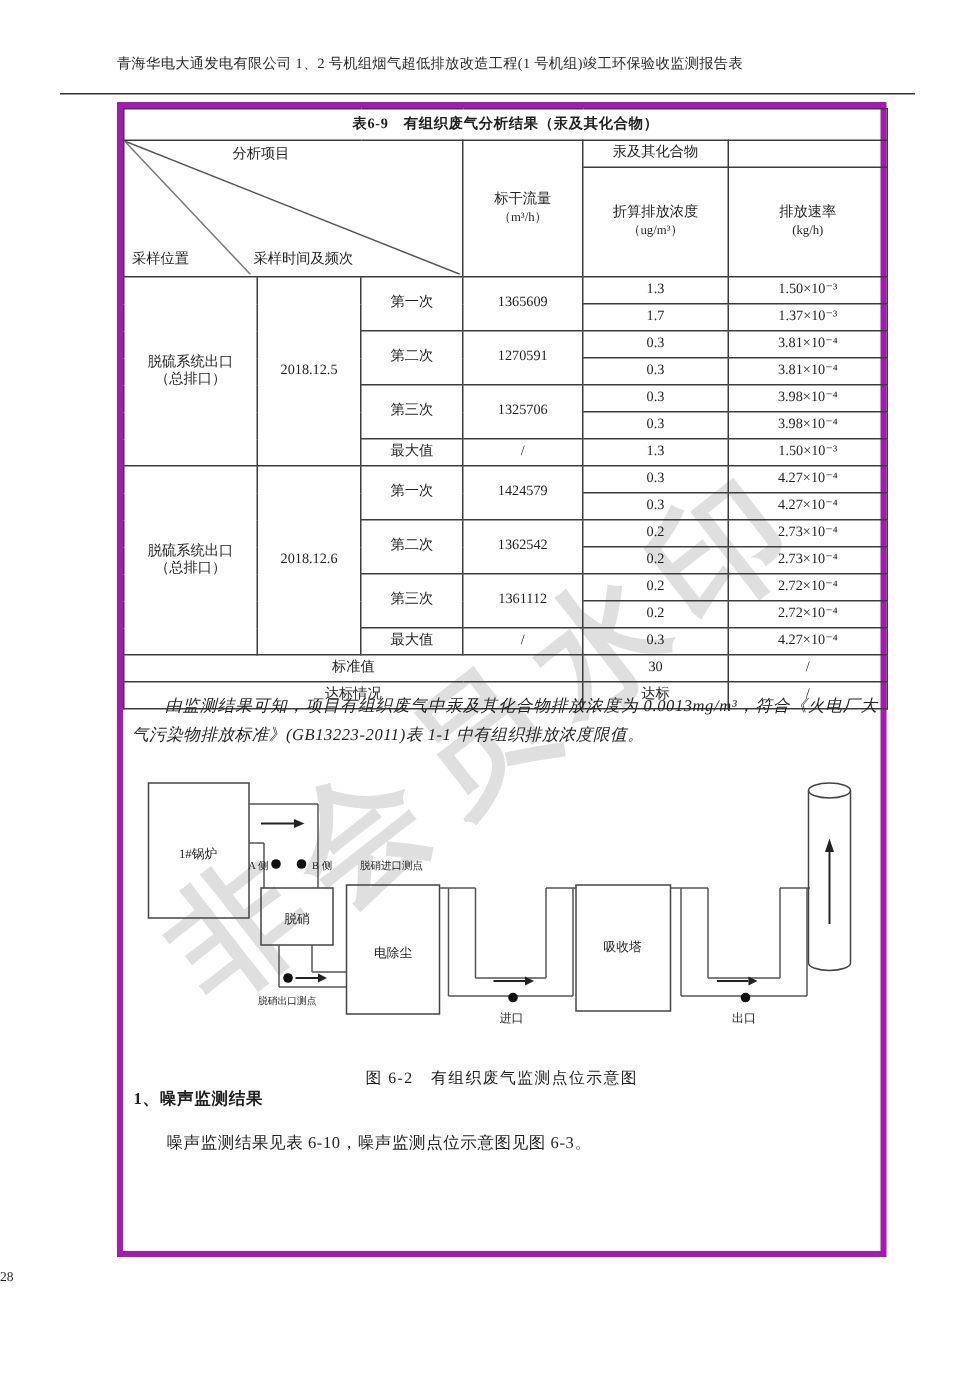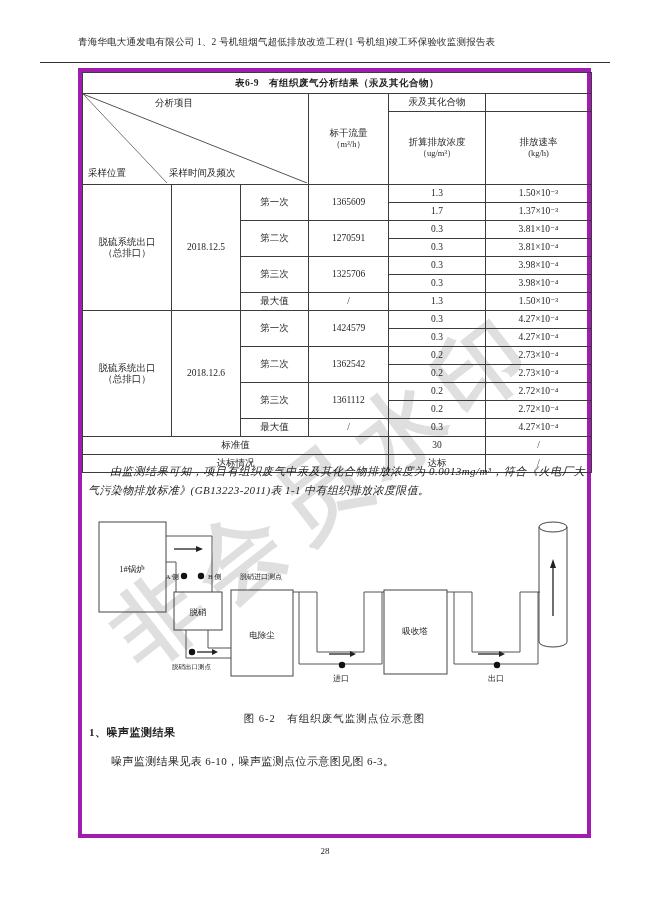--- a/index.html
+++ b/index.html
@@ -40,21 +40,21 @@
   .corner-mid{left:86px;bottom:5px;}
   .unit-line{display:block;font-size:8.5px;margin-top:1px;text-align:center;}
   .para{
     position:absolute;left:6px;top:390px;width:497px;
     font-size:11px;line-height:1.75;text-indent:2em;text-align:justify;letter-spacing:0.4px;font-style:italic;
   }
   .diagram{position:absolute;left:0;top:444px;}
   .fig-caption{position:absolute;left:0;top:628px;width:100%;text-align:center;font-size:10.5px;letter-spacing:1px;margin-top:12px;}
   .sec-heading{position:absolute;left:7px;top:653px;font-size:11px;font-weight:bold;letter-spacing:0.5px;}
   .sec-body{position:absolute;left:7px;top:682px;width:495px;font-size:11px;text-indent:2em;letter-spacing:0.4px;}
-  .page-num{position:absolute;left:0;top:846px;width:650px;text-align:center;font-size:9px;z-index:1;}
+  .page-num{position:absolute;left:0;top:846px;width:650px;font-size:9px;z-index:1;}
   svg text{font-family:"Liberation Serif","DejaVu Sans",serif;fill:#222;}
 </style>
 </head>
 <body>
 
 <div class="watermark">非会员水印</div>
 
 <div class="doc-header">青海华电大通发电有限公司 1、2 号机组烟气超低排放改造工程(1 号机组)竣工环保验收监测报告表</div>
 <div class="header-rule"></div>
 

